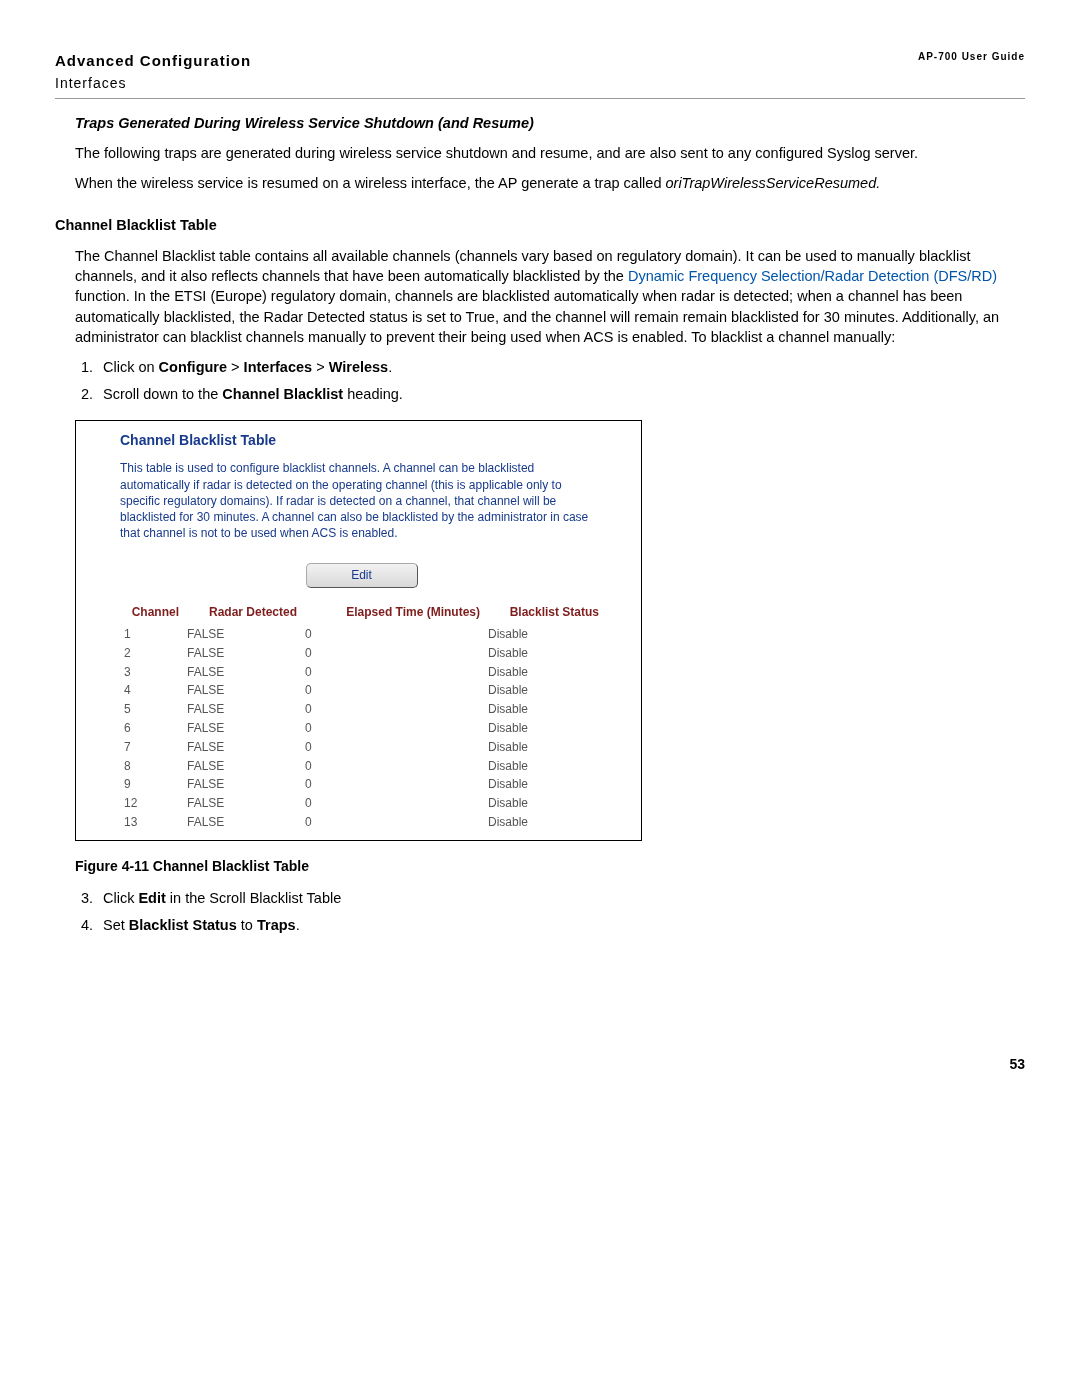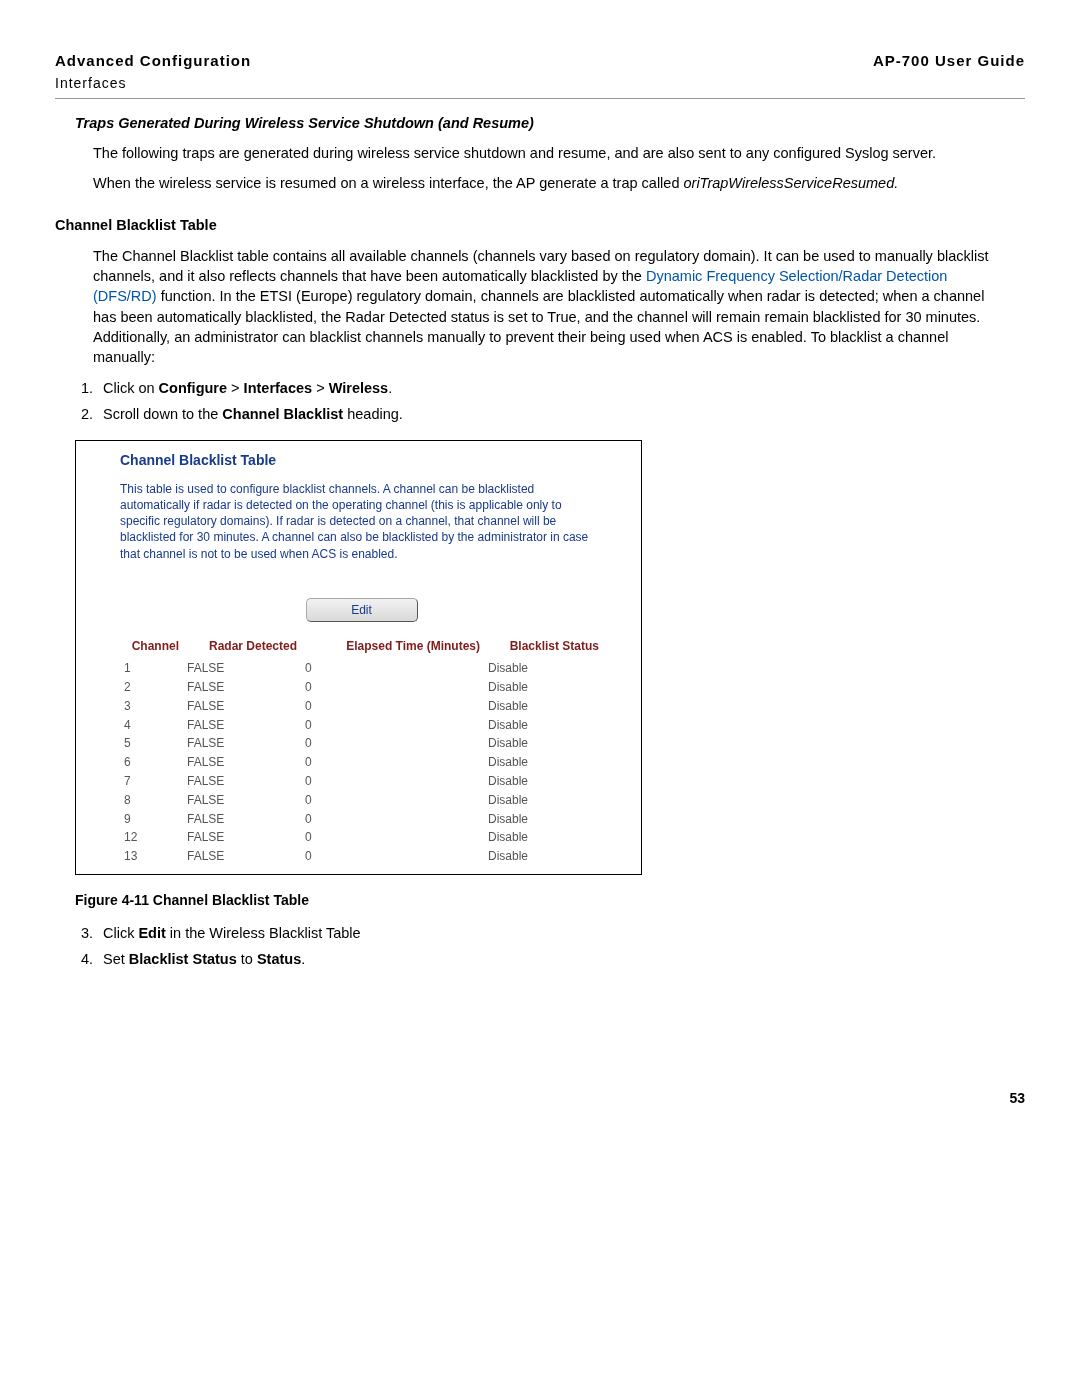--- a/index.html
+++ b/index.html
@@ -23,34 +23,34 @@
     font-size: 15px;
   }
   .header-left-sub {
     letter-spacing: 1px;
     font-size: 14px;
     margin-top: 3px;
   }
   .header-right {
     font-weight: bold;
     letter-spacing: 1px;
-    font-size: 15px;
+    font-size: 10px;
   }
   hr.top-rule {
     border: none;
     border-top: 1px solid #999;
     margin: 4px 0 14px 0;
   }
   .indent1 { margin-left: 20px; }
   .section-italic-bold {
     font-style: italic;
     font-weight: bold;
     margin: 8px 0 10px 0;
   }
-  p { margin: 10px 18px; }
+  p { margin: 10px 0; }
   .subheading {
     font-weight: bold;
     margin: 22px 0 10px 0;
   }
   .link { color: #0055aa; }
   ol.steps { margin: 10px 0 10px 22px; padding: 0; }
   ol.steps li { margin: 6px 0; padding-left: 6px; }
 
   .panel {
     border: 1px solid #000;
@@ -65,21 +65,21 @@
   .panel-title {
     color: #183a8c;
     font-weight: bold;
     font-size: 14px;
     margin-bottom: 10px;
   }
   .panel-desc {
     color: #183a8c;
     font-size: 12px;
     line-height: 1.35;
-    margin-bottom: 36px;
+    margin-bottom: 22px;
   }
   .edit-btn-row {
     display: flex;
     justify-content: center;
     margin: 0 0 14px 0;
   }
   .edit-btn {
     width: 110px;
     padding: 3px 0;
     text-align: center;
@@ -248,21 +248,21 @@
         </tbody>
     </table>
   </div>
 </div>
 
 <div class="figure-caption">Figure 4-11 Channel Blacklist Table</div>
 
 <div class="indent1">
   <ol class="steps" start="3">
     <li>
-      <span>Click </span><b>Edit</b><span> in the Wireless Blacklist Table</span>
-    </li>
-    <li>
-      <span>Set </span><b>Blacklist Status</b><span> to </span><b>Status</b><span>.</span>
+      <span>Click </span><b>Edit</b><span> in the Scroll Blacklist Table</span>
+    </li>
+    <li>
+      <span>Set </span><b>Blacklist Status</b><span> to </span><b>Traps</b><span>.</span>
     </li>
   </ol>
 </div>
 
 <div class="page-num">53</div>
 
 </body></html>

